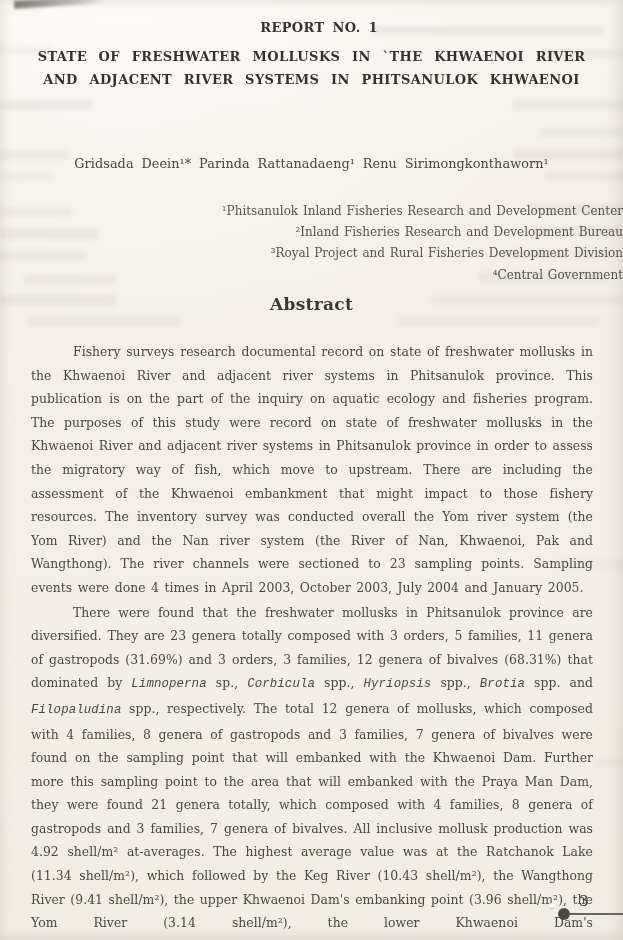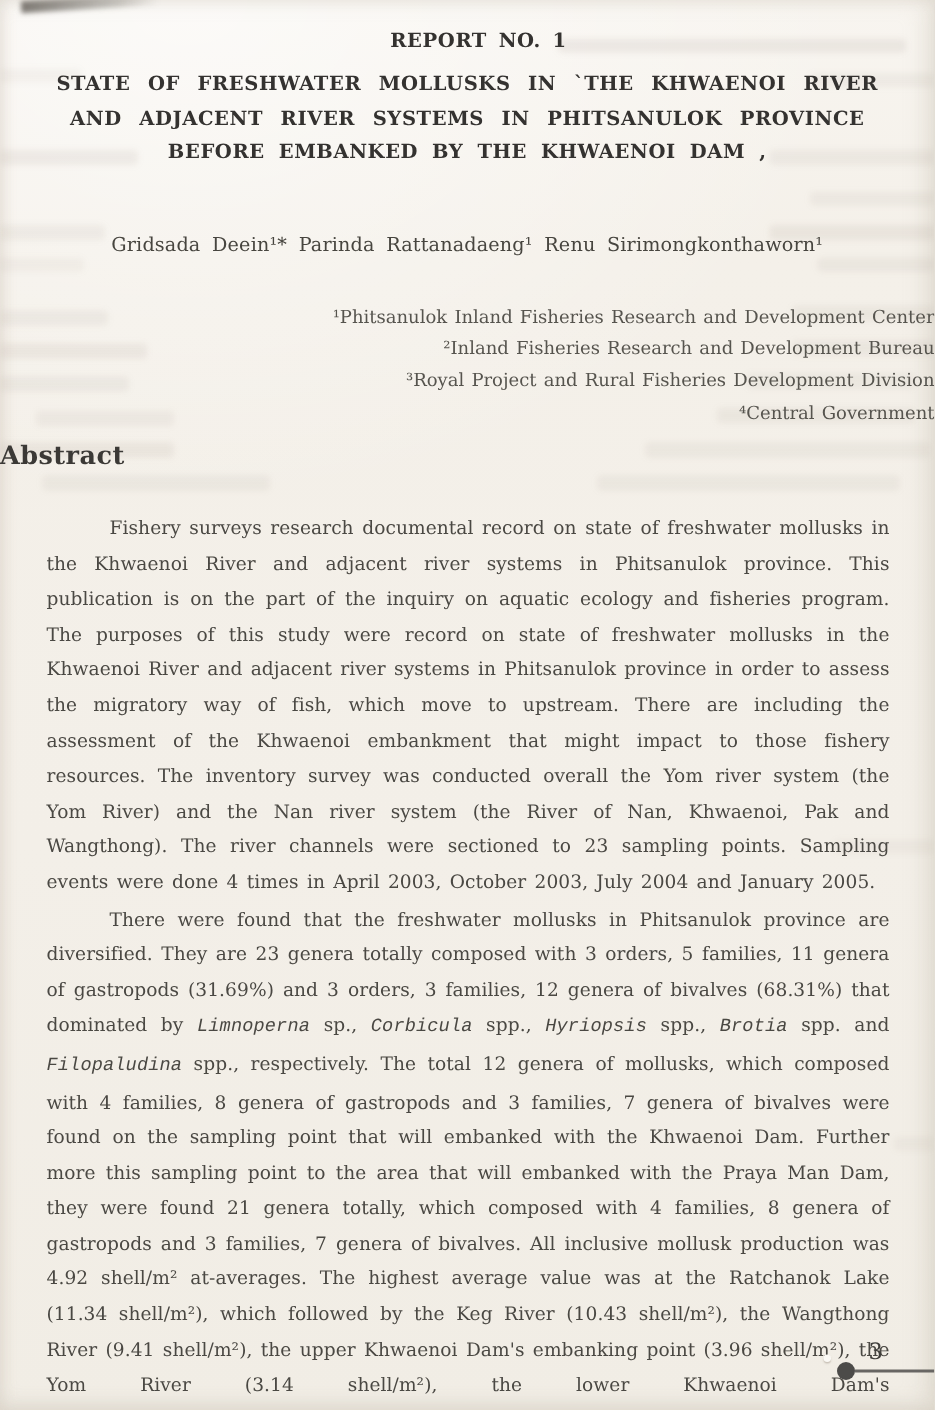--- a/index.html
+++ b/index.html
@@ -35,21 +35,21 @@
   .title-line:nth-child(1){margin-bottom:7px;word-spacing:.22em;padding-left:15px;}
   .title-line:nth-child(2),.title-line:nth-child(3){word-spacing:.52em;}
   
   .authors-block{position:absolute;top:151px;left:0;right:0;text-align:center;color:#47453f;}
   .author-line{font-size:12.8px;line-height:25px;word-spacing:.28em;letter-spacing:.1px;}
   
   .affil-block{position:absolute;top:201px;left:0;right:0;text-align:center;color:var(--muted-ink);}
   .affil-line{font-size:12px;line-height:21.2px;word-spacing:.08em;text-align:right;}
   
   .abstract-heading{
-    position:absolute;top:294px;left:0;right:0;text-align:left;
+    position:absolute;top:294px;left:0;right:0;text-align:center;
     font-size:17px;font-weight:600;color:#3b3936;letter-spacing:.3px;
   }
   
   .body-text{
     position:absolute;top:340px;left:31px;width:562px;
     font-size:12.4px;line-height:23.6px;text-align:justify;color:var(--ink);
     word-spacing:1.5px;letter-spacing:.05px;
   }
   .para{text-indent:42px;}
   .para+.para{margin-top:1px;}
@@ -90,22 +90,21 @@
       <div class="artifact" style="left: 430px; top: 295px; width: 190px; height: 10px; background: rgba(128, 112, 96, 0.07);"></div>
       <div class="artifact" style="left: 28px; top: 317px; width: 152px; height: 10px; background: rgba(128, 112, 96, 0.07);"></div>
       <div class="artifact" style="left: 398px; top: 317px; width: 202px; height: 10px; background: rgba(128, 112, 96, 0.07);"></div>
       <div class="artifact" style="left: 556px; top: 560px; width: 67px; height: 9px; background: rgba(128, 112, 96, 0.06);"></div>
       <div class="artifact" style="left: 596px; top: 758px; width: 27px; height: 9px; background: rgba(128, 112, 96, 0.06);"></div>
     </div>
 
   <div class="title-block">
     <div class="title-line">REPORT NO. 1</div>
     <div class="title-line">STATE OF FRESHWATER MOLLUSKS IN `THE KHWAENOI RIVER</div>
-    <div class="title-line">AND ADJACENT RIVER SYSTEMS IN PHITSANULOK PROVINCE</div>
-    <div class="title-line">BEFORE EMBANKED BY THE KHWAENOI DAM ,</div>
+    <div class="title-line">AND ADJACENT RIVER SYSTEMS IN PHITSANULOK KHWAENOI</div>
   </div>
 
   <div class="authors-block">
     <div class="author-line">Gridsada Deein¹* Parinda Rattanadaeng¹ Renu Sirimongkonthaworn¹</div>
   </div>
 
   <div class="affil-block">
     <div class="affil-line">¹Phitsanulok Inland Fisheries Research and Development Center</div>
     <div class="affil-line">²Inland Fisheries Research and Development Bureau</div>
     <div class="affil-line">³Royal Project and Rural Fisheries Development Division</div>

